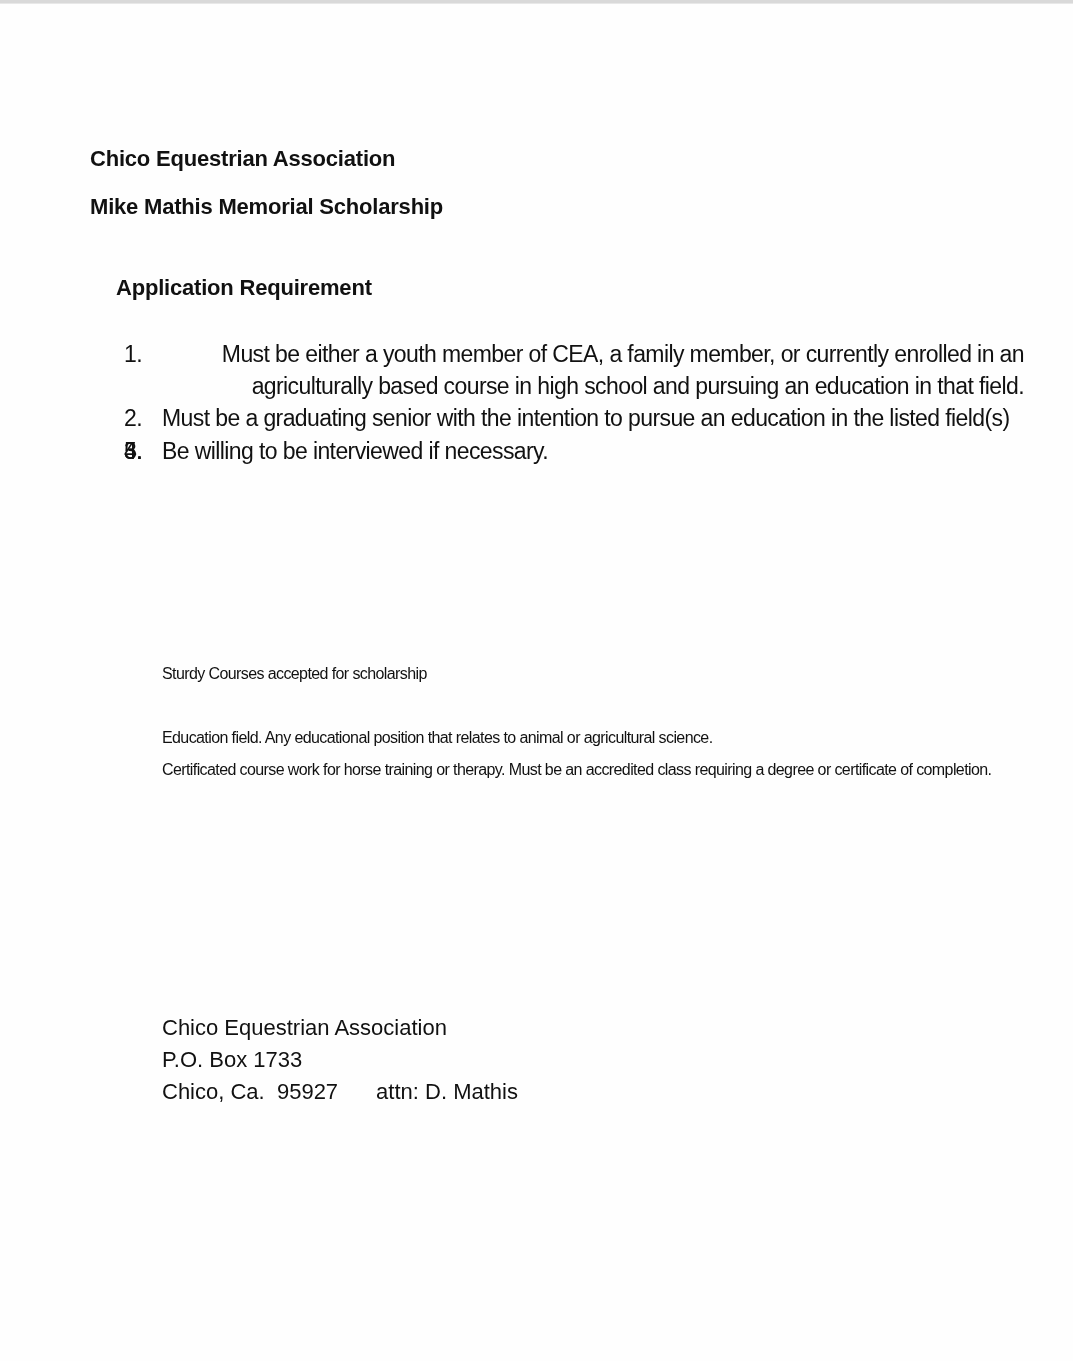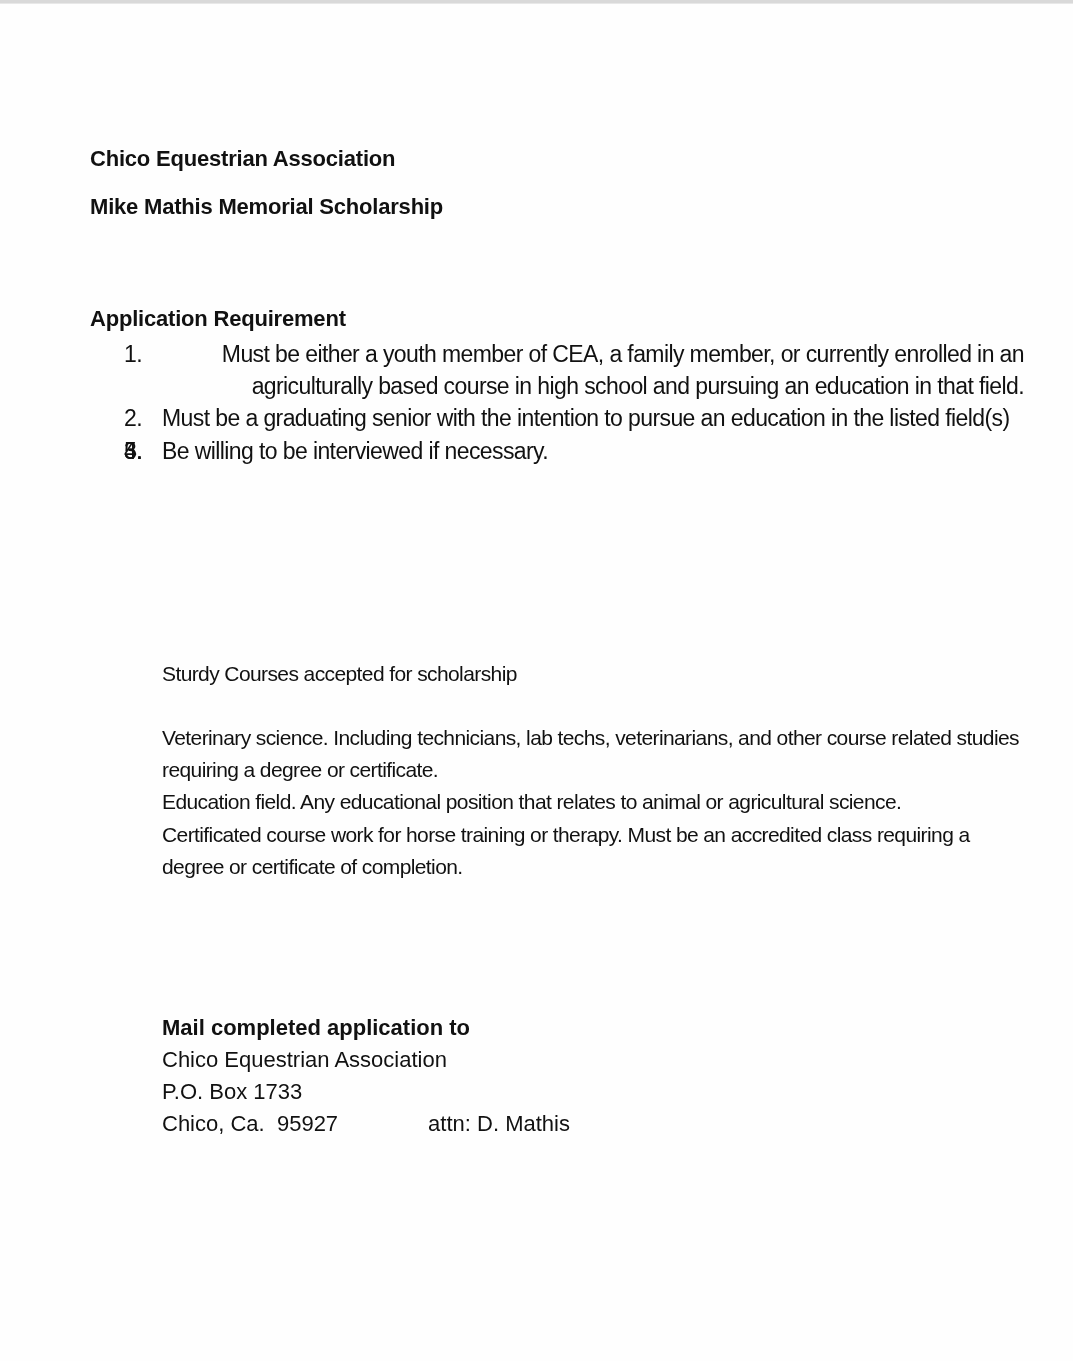--- a/index.html
+++ b/index.html
@@ -26,21 +26,21 @@
     .heading {
       position: absolute;
       left: 90px;
       font-weight: bold;
       font-size: 22px;
       letter-spacing: -0.2px;
       white-space: nowrap;
     }
     #org-title { top: 146px; }
     #scholarship-title { top: 194px; }
-    #requirements-heading { top: 306px; }
+    #requirements-heading { top: 275px; margin-left: 26px; }
 
     .req-list {
       position: absolute;
       left: 124px;
       top: 338px;
       width: 900px;
       margin: 0;
       padding: 0;
       list-style: none;
       font-family: "Liberation Sans", sans-serif;
@@ -57,39 +57,39 @@
       position: absolute;
       left: 0;
       top: 0;
     }
     .req-item:first-child .req-text { padding-left: 6px; display: inline-block; text-indent: -6px; text-align: right; }
 
     .body-block {
       position: absolute;
       left: 162px;
       width: 870px;
-      font-size: 21px;
+      font-size: 16px;
       line-height: 32.2px;
       letter-spacing: -0.6px;
     }
     #courses-heading { top: 658px; }
     #courses-list { top: 722px; }
     .course-entry { display: block; }
 
     .mail-block {
       position: absolute;
       left: 162px;
       top: 1012px;
       font-size: 22px;
       line-height: 32px;
       white-space: nowrap;
     }
     .mail-heading { font-weight: bold; display: block; }
     .mail-line { display: block; }
-    .attn { display: inline-block; margin-left: 90px; }
+    .attn { display: inline-block; margin-left: 38px; }
   </style>
 </head>
 <body>
 
 <div class="top-bar"></div>
 
 <div class="heading" id="org-title">Chico Equestrian Association</div>
 <div class="heading" id="scholarship-title">Mike Mathis Memorial Scholarship</div>
 <div class="heading" id="requirements-heading">Application Requirement</div>
 
@@ -110,23 +110,21 @@
   </li>
   <li class="req-item">
     <span class="req-num">5.</span>
     <span class="req-text">Be willing to be interviewed if necessary.</span>
   </li>
 </ol>
 
 <div class="body-block" id="courses-heading">Sturdy Courses accepted for scholarship</div>
 
 <div class="body-block" id="courses-list">
-  <span class="course-entry">Veterinary science. Including technicians, lab techs, veterinarians, and other course related studies requiring a degree or certificate.</span>
   <span class="course-entry">Education field.  Any educational position that relates to animal or agricultural science.</span>
   <span class="course-entry">Certificated course work for horse training or therapy.  Must be an accredited class requiring a degree or certificate of completion.</span>
 </div>
 
 <div class="mail-block">
-  <span class="mail-heading">Mail completed application to</span>
   <span class="mail-line">Chico Equestrian Association</span>
   <span class="mail-line">P.O. Box 1733</span>
   <span class="mail-line"><span style="white-space:pre;">Chico, Ca.  95927</span><span class="attn">attn: D. Mathis</span></span>
 </div>
 
 </body></html>

